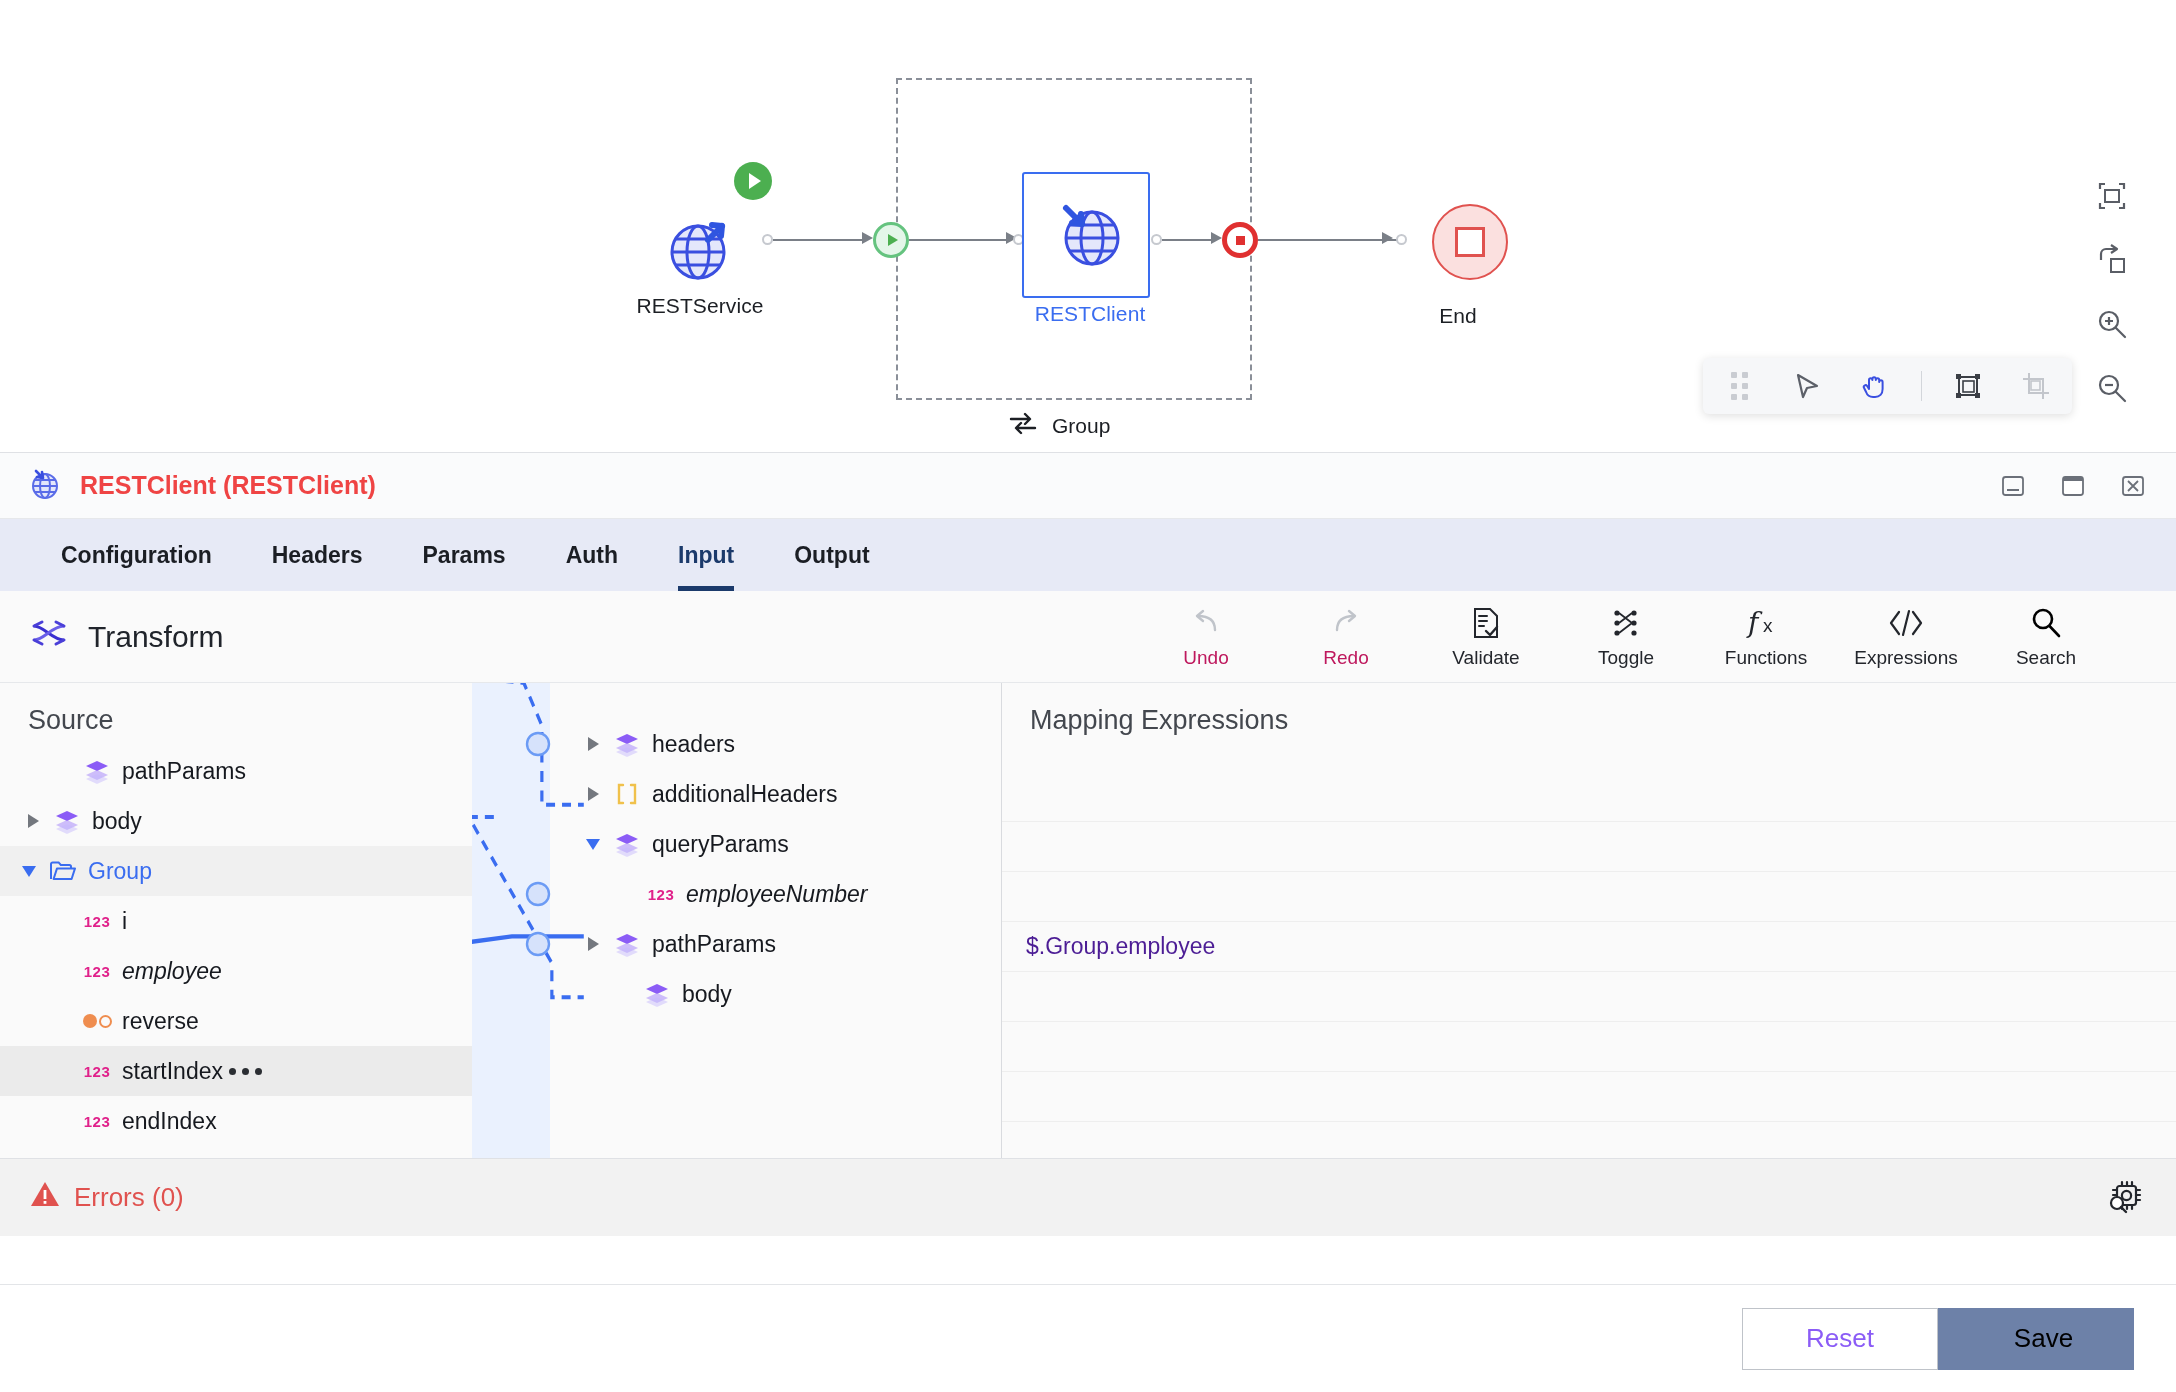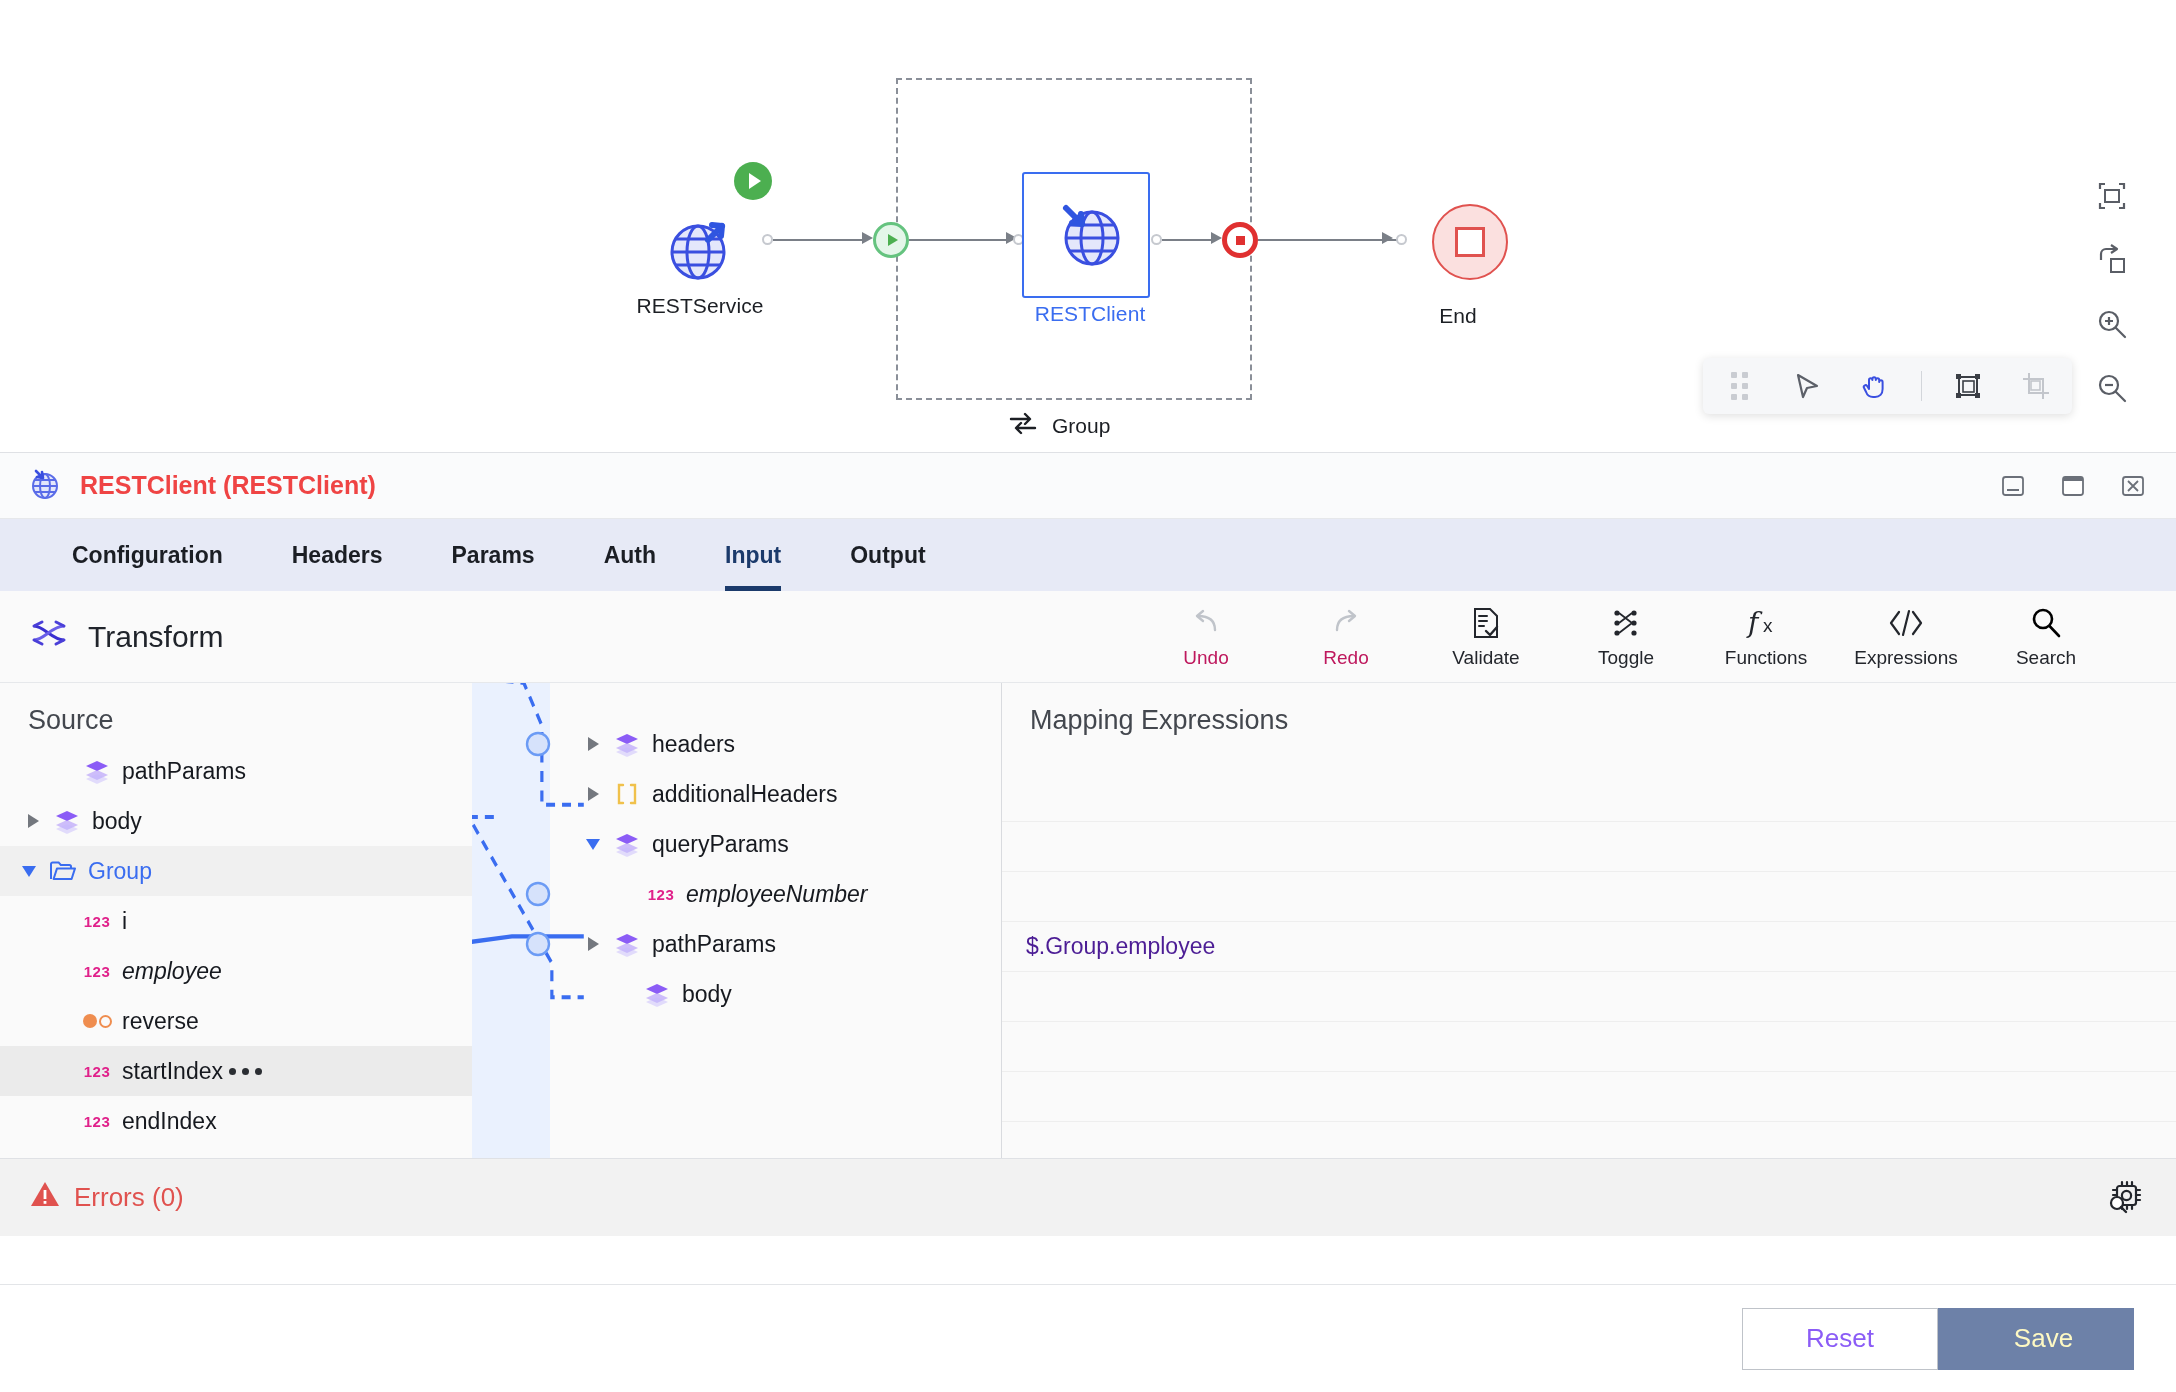--- a/index.html
+++ b/index.html
@@ -116,21 +116,21 @@
   #dlg-header {
     height: 66px; background: #fafbfc; border-bottom: 1px solid #e6e8eb;
     display: flex; align-items: center; padding: 0 28px; flex: none;
   }
   #dlg-title { font-size: 25px; font-weight: bold; color: #ef4444; margin-left: 18px; }
   #dlg-winbtns { margin-left: auto; display: flex; gap: 30px; }
   .winbtn { width: 30px; height: 30px; display: flex; align-items: center; justify-content: center; cursor: pointer; }
 
   #tabs {
     height: 72px; background: #e7eaf6; display: flex; align-items: stretch;
-    padding-left: 46px; gap: 17px; flex: none;
+    padding-left: 35px; gap: 8px; flex: none;
   }
   .tab {
     display: flex; align-items: center; padding: 0 26px;
     font-size: 23px; font-weight: bold; color: #1b1e24; cursor: pointer; position: relative;
   }
   .tab.active { color: #1b3a6b; }
   .tab.active::after {
     content: ""; position: absolute; left: 26px; right: 26px; bottom: 0; height: 5px; background: #1b3a6b;
   }
 
@@ -195,21 +195,21 @@
   #dlg-spacer { height: 48px; background: #fff; flex: none; }
   #dlg-footer {
     height: 108px; background: #fff; border-top: 1px solid #e3e5e8;
     display: flex; align-items: center; justify-content: flex-end; gap: 0; padding-right: 42px; flex: none;
   }
   .btn {
     height: 62px; min-width: 196px; display: flex; align-items: center; justify-content: center;
     font-size: 26px; cursor: pointer;
   }
   #btn-reset { border: 1px solid #bfc3c9; background: #fff; color: #8b5cf6; }
-  #btn-save { background: #6d81a8; color: #fef9c3; padding-left: 15px; }
+  #btn-save { background: #6d81a8; color: #000000; padding-left: 15px; }
 </style>
 </head>
 <body>
 
 <div id="canvas">
 
   <div class="group-box"></div>
 
   <div class="node" id="node-restservice">
     <div class="globe-wrap">

